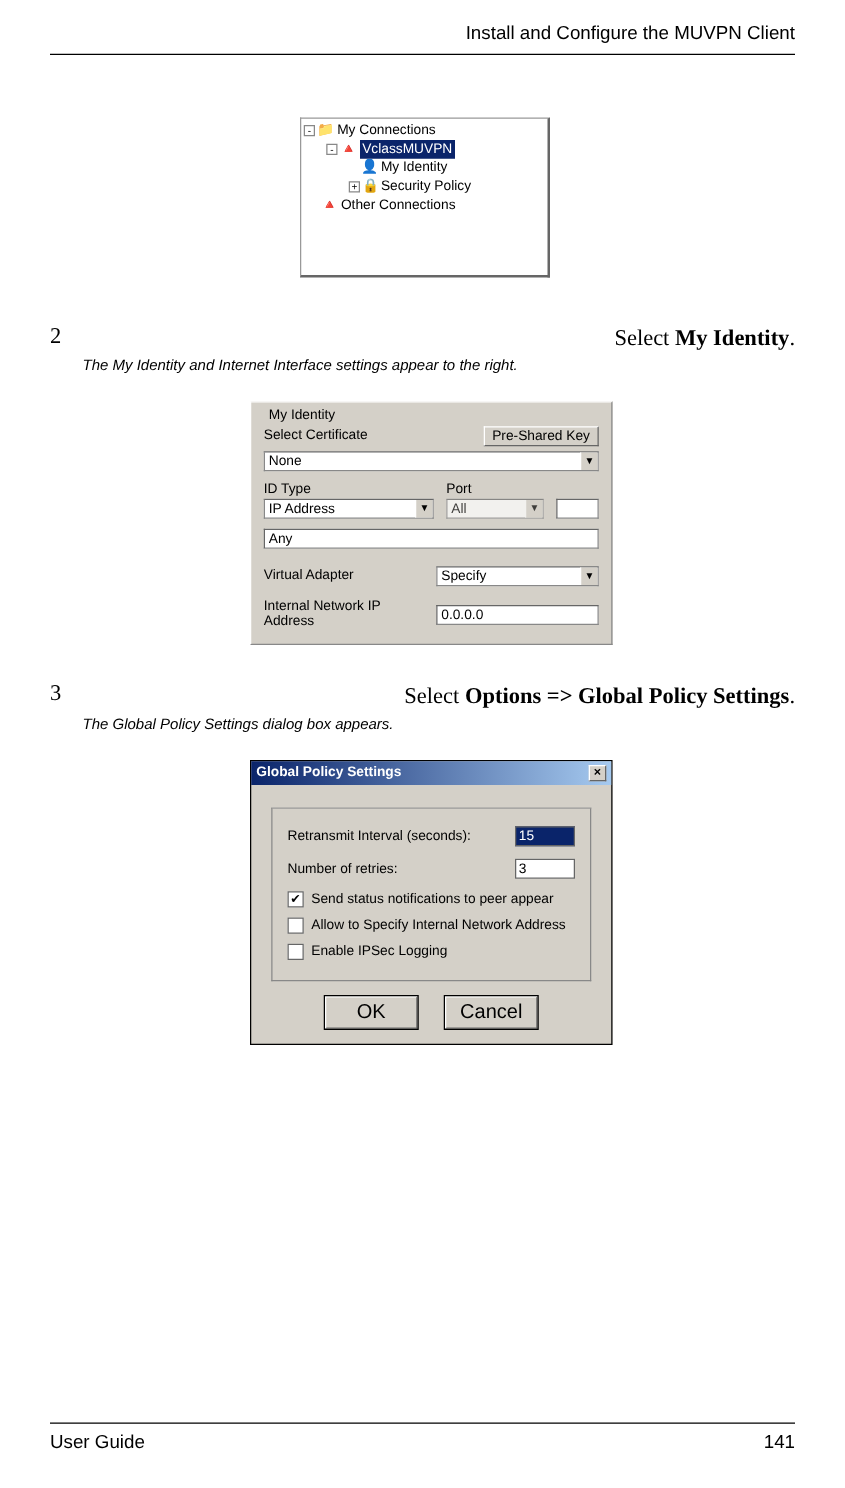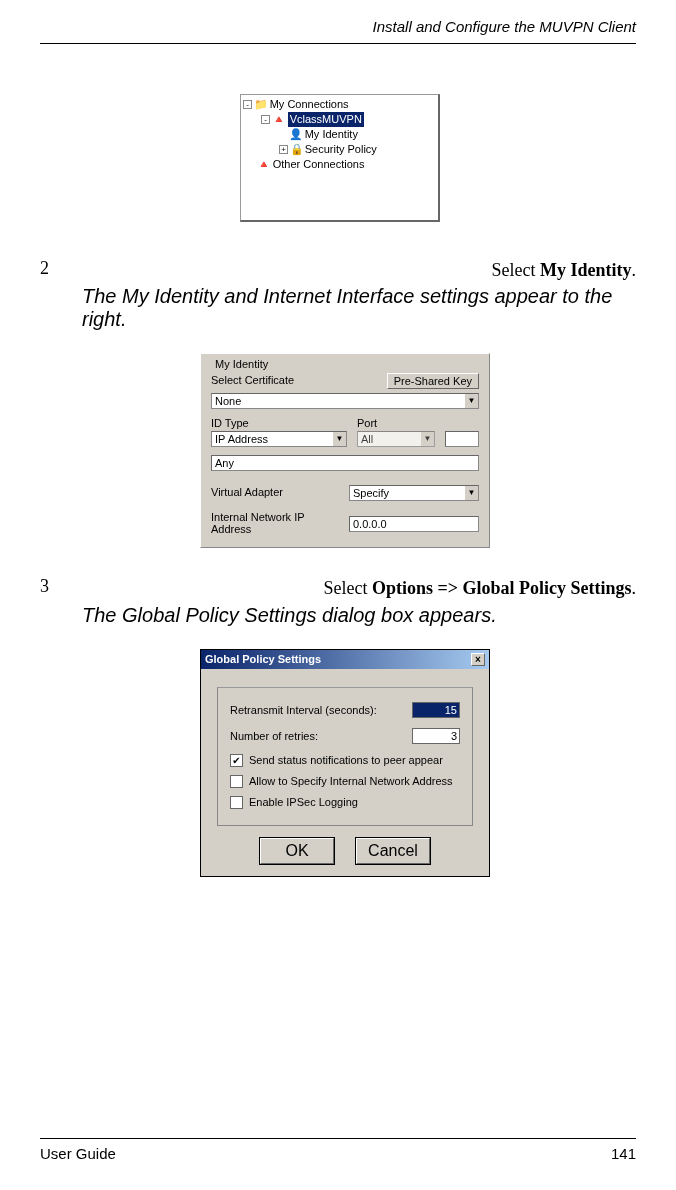--- a/index.html
+++ b/index.html
@@ -14,21 +14,20 @@
     }
     .header {
       text-align: right;
       padding-top: 18px;
       font-family: 'Helvetica Neue', Arial, sans-serif;
       font-size: 15px;
       font-weight: 400;
       border-bottom: 1px solid #000;
       padding-bottom: 8px;
       margin-bottom: 50px;
-      font-style: italic;
     }
     .tree-window {
       width: 200px;
       height: 128px;
       margin-left: 200px;
       margin-bottom: 36px;
       background: #fff;
       border: 1px solid #999;
       border-right: 2px solid #666;
       border-bottom: 2px solid #666;
@@ -50,21 +49,21 @@
     .sel { background:#0a246a; color:#fff; padding:0 2px;}
     .red-icon { color:#c00; margin-right:2px;}
     .person-icon { color:#008; margin-right:2px;}
     .lock-icon { color:#c90; margin-right:1px;}
 
     .step { margin-left: 0; margin-bottom: 6px; display:flex; }
     .step-num { width: 26px; font-size:18px; color:#000; font-family: Georgia, serif;}
     .step-body { flex:1; }
     .step-text { font-size:18px; line-height:1.35; font-family: Georgia, serif; text-align: right; }
     .step-text .bold { font-weight:bold; }
-    .result { font-style: italic; font-size:20px; font-family: 'Helvetica Neue', Arial, sans-serif; margin-top:3px; margin-bottom:16px;margin-left:16px;}
+    .result { font-style: italic; font-size:12px; font-family: 'Helvetica Neue', Arial, sans-serif; margin-top:3px; margin-bottom:16px;}
 
     
     .identity-panel {
       width: 290px;
       margin-left: 160px;
       margin-bottom: 28px;
       background: #d4d0c8;
       border: 1px solid #fff;
       border-right: 1px solid #888;
       border-bottom: 1px solid #888;
@@ -120,21 +119,21 @@
       color:#000; font-size:10px; text-align:center; line-height:11px; font-weight:bold;
     }
     .gp-body { padding: 18px 16px 12px 16px; }
     .gp-group {
       border:1px solid #888; border-top-color:#fff; border-left-color:#888;
       padding: 14px 12px 16px 12px; position:relative; margin-bottom:12px;
       border-top:1px solid #999;
     }
     .gp-row { display:flex; justify-content:space-between; align-items:center; margin-bottom:10px;}
     .gp-input {
-      width:48px; background:#fff; border:1px solid #666; font-size:11px; padding:1px 2px; text-align:right;
+      width:48px; background:#fff; border:1px solid #666; font-size:11px; padding:1px 2px; text-align:left;
     }
     .gp-input.sel-val { background:#0a246a; color:#fff; }
     .cb-row { display:flex; align-items:center; gap:6px; margin-top:8px;}
     .cb { width:13px; height:13px; border:1px solid #666; background:#fff; font-size:10px; text-align:center; line-height:11px;}
     .gp-btnrow { display:flex; justify-content:center; gap:22px; margin-top:6px;}
     .gp-btn {
       width:74px; background:#d4d0c8;
       border:1px solid #fff; border-right:1px solid #666; border-bottom:1px solid #666;
       outline:1px solid #000;
       font-size:16px; padding:3px 0; text-align:center; font-family:Tahoma,sans-serif;

